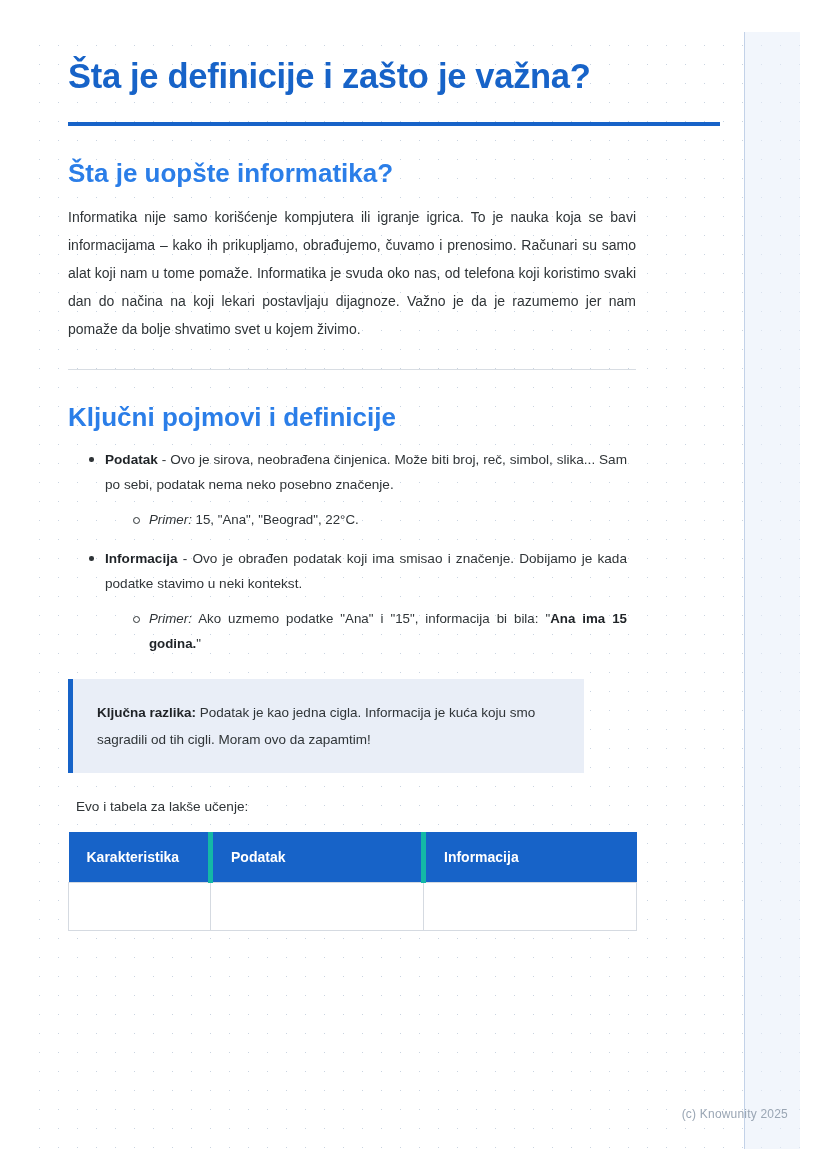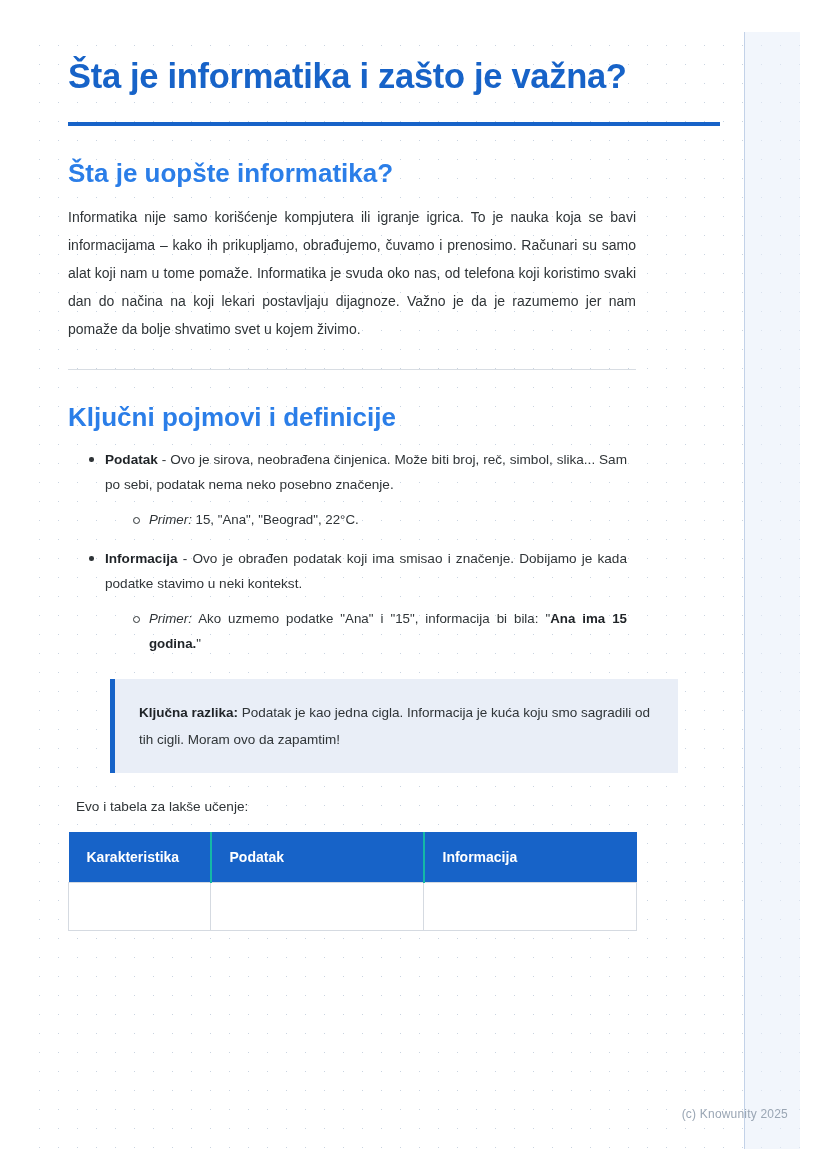--- a/index.html
+++ b/index.html
@@ -134,41 +134,40 @@
   b, strong { font-weight: 700; color: #1f2327; }
   i, em { font-style: italic; }
   .callout {
     margin-top: 22px;
     background: #e9eef7;
     border-left: 5px solid #1763c8;
     padding: 20px 22px 20px 24px;
     font-size: 13.5px;
     line-height: 2.0;
     color: #2f3437;
-    width: 568px;
-    margin-left: 42px;
+    width: 516px;
   }
   p.table-lead {
     font-size: 13.6px;
     color: #2f3437;
     margin: 26px 0 18px 8px;
   }
   table {
     border-collapse: collapse;
     width: 568px;
     table-layout: fixed;
   }
   thead th {
     background: #1763c8;
     color: #ffffff;
     font-size: 14px;
     font-weight: 700;
     text-align: left;
     padding: 17px 18px;
-    border-right: 2px solid #14b8a6;
+    border-right: 5px solid #14b8a6;
   }
   thead th:last-child { border-right: none; }
   tbody td {
     border: 1px solid #d5dae1;
     height: 48px;
     padding: 12px 18px;
     font-size: 13.4px;
     color: #2f3437;
     background: #fff;
   }
@@ -186,21 +185,21 @@
 </style>
 </head>
 <body>
 
 <div class="page">
   <div class="grid-area"></div>
   <div class="right-panel"></div>
 
   <div class="content">
 
-    <h1>Šta je informatika i zašto je važna?</h1>
+    <h1>Šta je definicije i zašto je važna?</h1>
     <div class="title-rule"></div>
 
     <h2>Šta je uopšte informatika?</h2>
     <p class="body">Informatika nije samo korišćenje kompjutera ili igranje igrica. To je nauka koja se bavi informacijama – kako ih prikupljamo, obrađujemo, čuvamo i prenosimo. Računari su samo alat koji nam u tome pomaže. Informatika je svuda oko nas, od telefona koji koristimo svaki dan do načina na koji lekari postavljaju dijagnoze. Važno je da je razumemo jer nam pomaže da bolje shvatimo svet u kojem živimo.</p>
 
     <div class="soft-rule"></div>
 
     <h2 class="k">Ključni pojmovi i definicije</h2>
 
     <ul class="lvl1">

